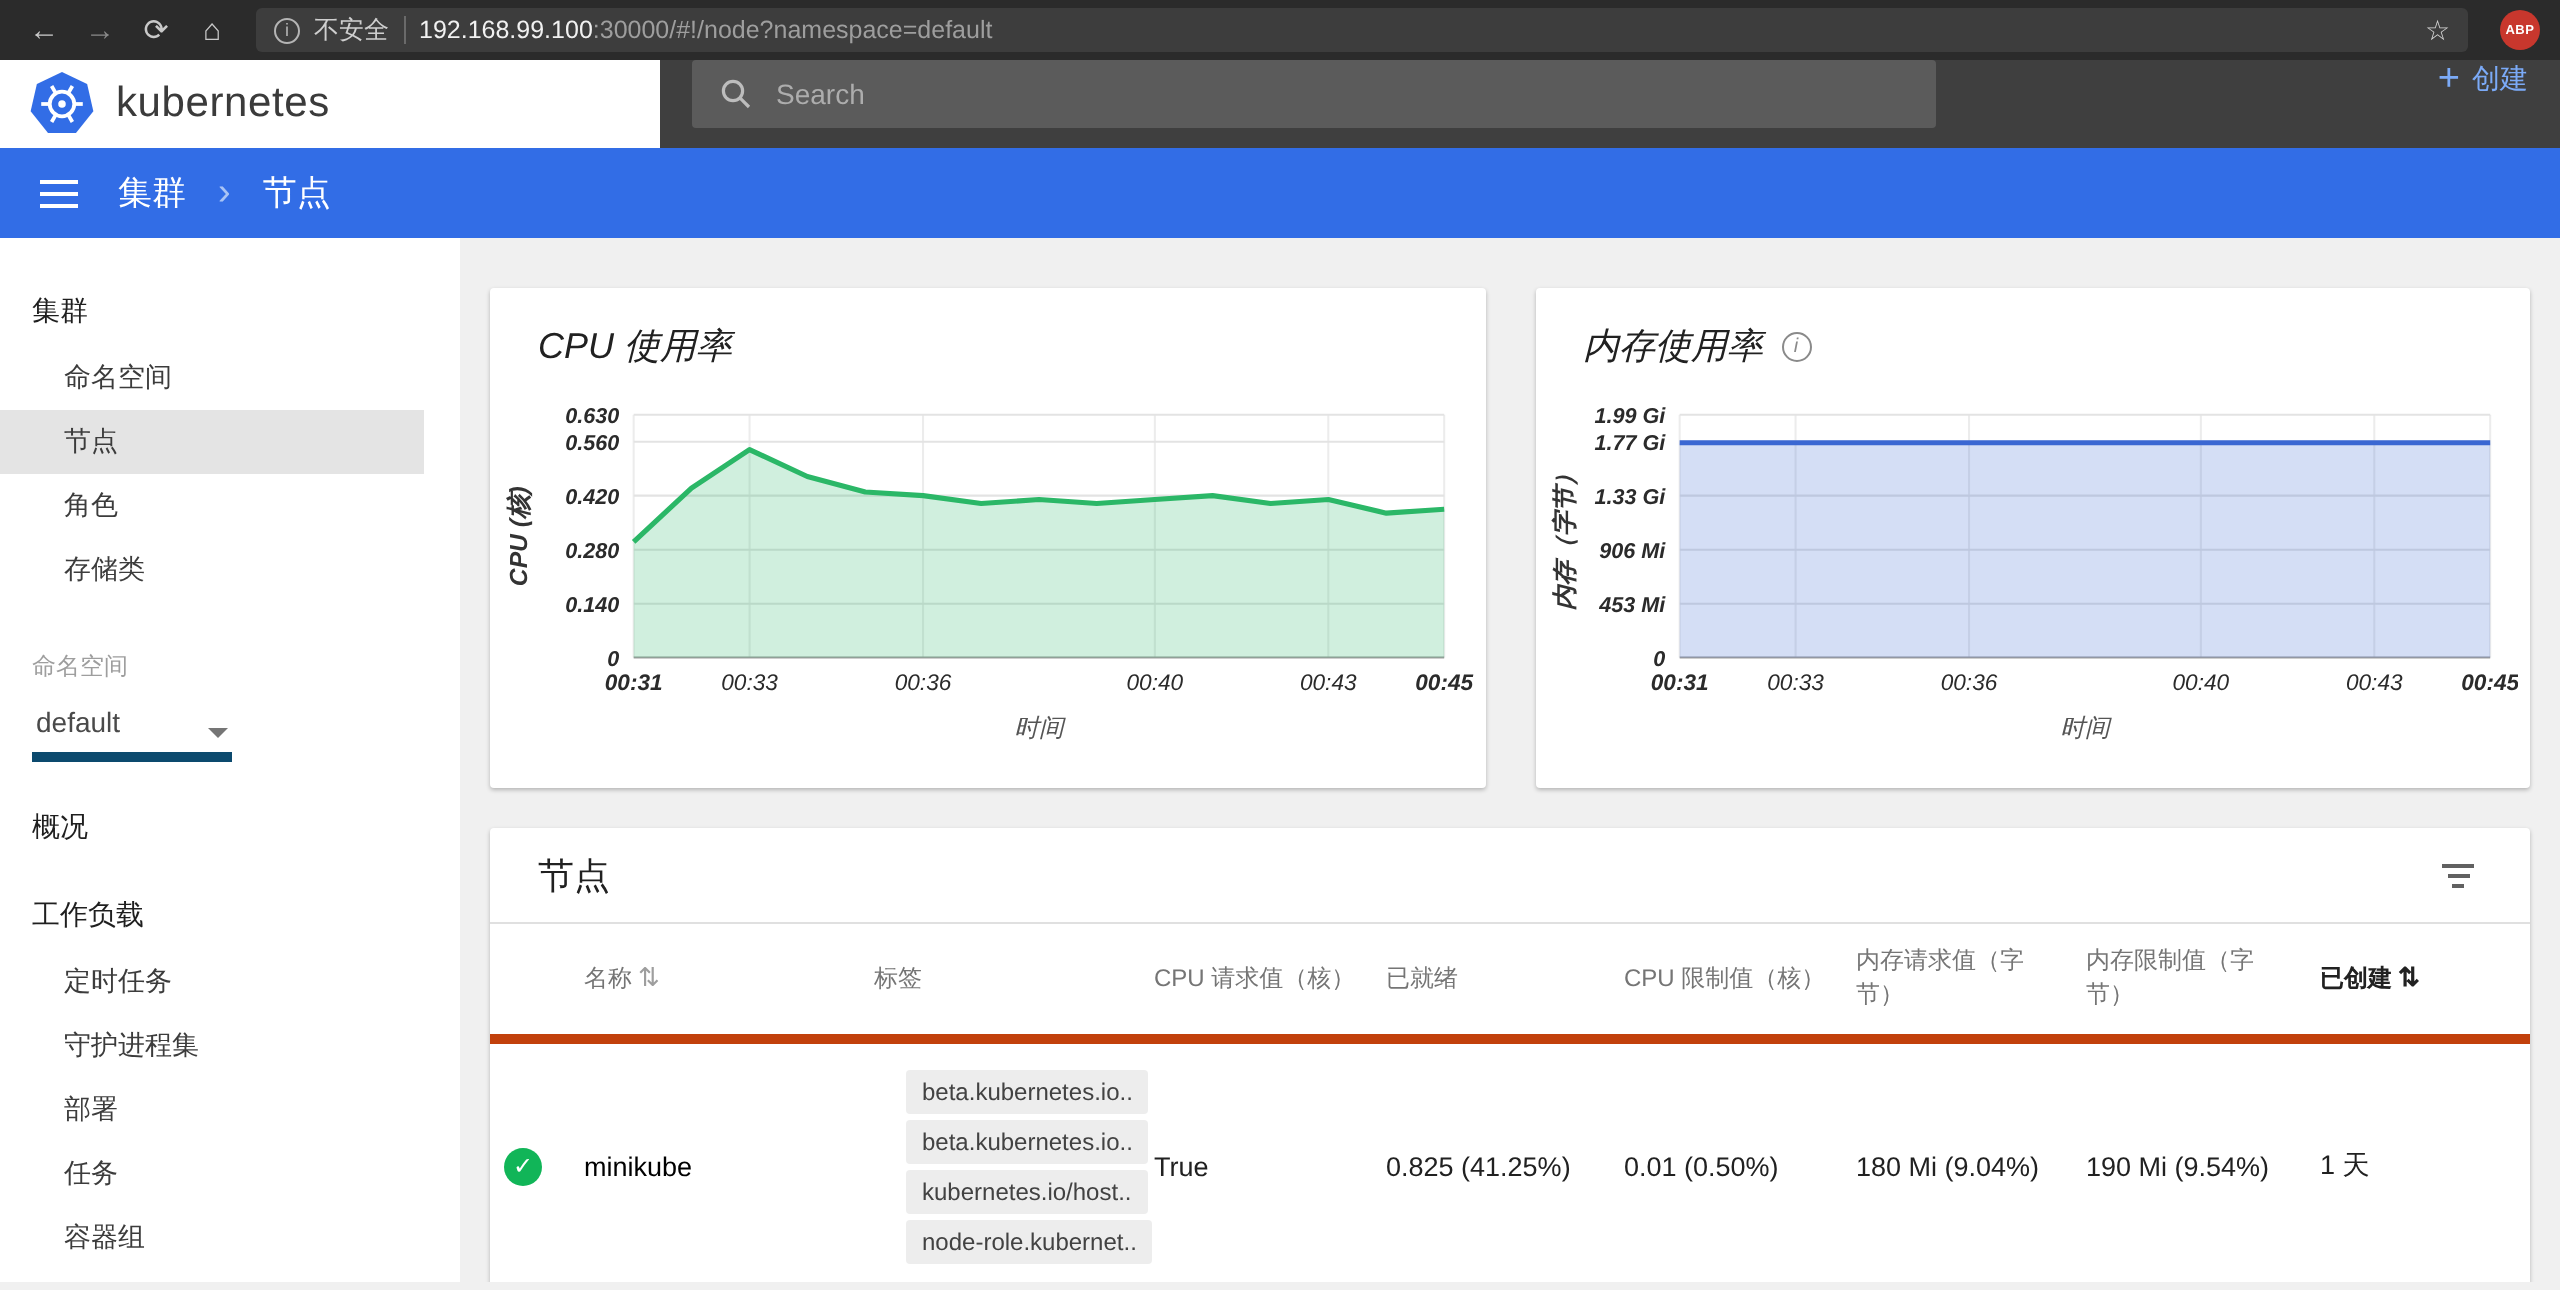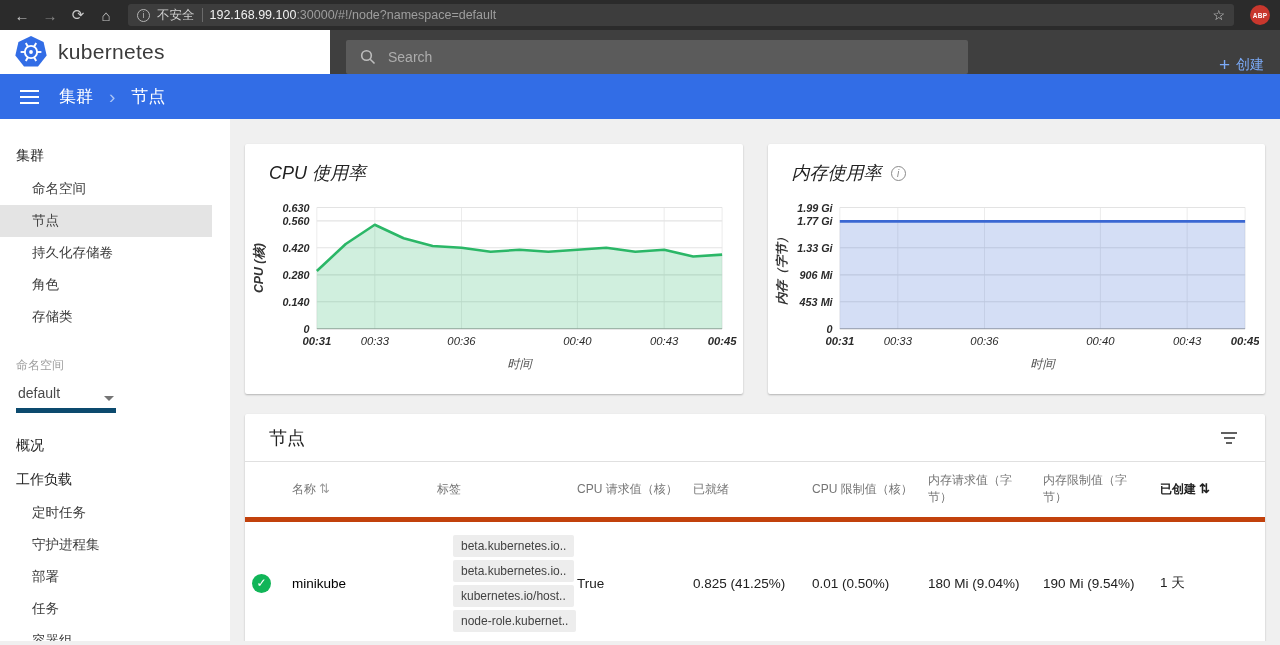--- a/index.html
+++ b/index.html
@@ -16,21 +16,21 @@
   .url-host { color: #f1f1f1; }
   .url-path { color: #9e9e9e; }
   .addr-spacer { flex: 1; }
   .star { color: #d5d5d5; font-size: 14px; }
   .ext-badge { width: 20px; height: 20px; border-radius: 50%; background: #c8372d; color: #fff; font-size: 6.5px; font-weight: bold; display: flex; align-items: center; justify-content: center; margin-left: 6px; letter-spacing: .3px; }
 
   
   .app-header { height: 44px; display: flex; background: #3f3f3f; }
   .brand-area { width: 330px; background: #fff; display: flex; align-items: center; padding-left: 14px; gap: 10px; flex: none; }
   .brand-text { font-size: 21px; color: #3b3b3b; font-weight: 500; letter-spacing: .3px; }
-  .header-right { flex: 1; display: flex; align-items: flex-end; padding: 0 16px; }
+  .header-right { flex: 1; display: flex; align-items: flex-start; padding: 0 16px; }
   .search-box { width: 622px; height: 34px; background: #5b5b5b; border-radius: 2px; display: flex; align-items: center; padding: 0 14px; gap: 12px; }
   .search-box svg { flex: none; }
   .search-box input { flex: 1; background: transparent; border: none; outline: none; color: #e4e4e4; font-size: 14px; font-family: "Liberation Sans", sans-serif; }
   .search-box input::placeholder { color: #adadad; }
   .create-btn { margin-left: auto; color: #7baaf7; font-size: 14px; font-weight: 500; display: flex; align-items: center; gap: 6px; cursor: pointer; }
   .create-btn .plus { font-size: 19px; font-weight: 400; line-height: 1; }
 
   
   .toolbar { height: 45px; background: #326de6; display: flex; align-items: center; padding: 0 20px; gap: 20px; }
   .menu-icon { display: inline-flex; flex-direction: column; gap: 4px; cursor: pointer; }
@@ -41,21 +41,21 @@
   
   .main { display: flex; height: 522px; overflow: hidden; }
   .sidebar { width: 230px; background: #fff; flex: none; padding-top: 20px; overflow: hidden; }
   .nav-section { padding: 8px 16px; font-size: 14px; color: #1f1f1f; cursor: pointer; }
   .nav-item { padding: 7px 16px 7px 32px; font-size: 13.5px; color: #3c3c3c; cursor: pointer; }
   .nav-item.active { background: #e4e4e4; margin-right: 18px; }
   .ns-caption { margin: 24px 16px 4px; font-size: 12px; color: #9e9e9e; }
   .ns-select { margin: 4px 16px 0; width: 100px; border-bottom: 5px solid #0c4a6e; padding: 7px 2px; font-size: 14px; color: #4a4a4a; display: flex; align-items: flex-end; justify-content: space-between; cursor: pointer; }
   .caret { width: 0; height: 0; border-left: 5px solid transparent; border-right: 5px solid transparent; border-top: 5px solid #757575; }
   .gap-md { margin-top: 16px; }
-  .gap-sm { }
+  .gap-sm { margin-top: 10px; }
 
   .content { flex: 1; padding: 25px 15px 0; overflow: hidden; }
   .card { background: #fff; box-shadow: 0 1px 2px rgba(0,0,0,.25); border-radius: 2px; }
   .charts-row { display: flex; gap: 25px; }
   .chart-card { flex: 1; height: 250px; overflow: hidden; font-style: italic; }
   .card-title { padding: 17px 24px 8px; font-size: 18px; color: #212121; display: flex; align-items: center; gap: 9px; }
   .title-info { width: 15px; height: 15px; border: 1px solid #8a8a8a; border-radius: 50%; color: #8a8a8a; font-size: 10px; display: inline-flex; align-items: center; justify-content: center; cursor: pointer; }
   .chart-box { padding: 0 6px; }
 
   
@@ -143,21 +143,20 @@
   <span class="crumb-sep">›</span>
   <span class="crumb">节点</span>
 </div>
 
 <div class="main">
 
   <aside class="sidebar">
     <div class="nav-section">集群</div>
     <div class="nav-item">命名空间</div>
     <div class="nav-item active">节点</div>
-    <div class="nav-item">持久化存储卷</div>
     <div class="nav-item">角色</div>
     <div class="nav-item">存储类</div>
 
     <div class="ns-caption">命名空间</div>
     <div class="ns-select">
       <span>default</span>
       <span class="caret"></span>
     </div>
 
     <div class="nav-section gap-md">概况</div>

